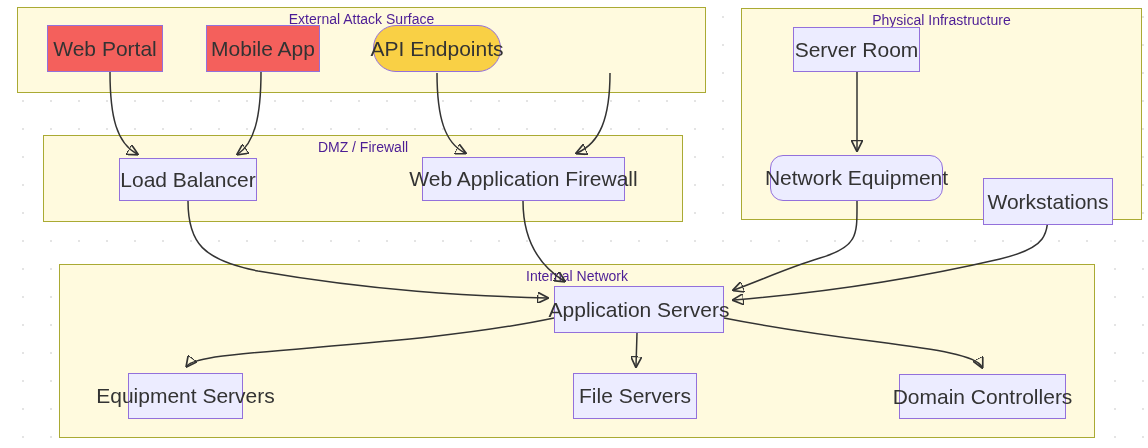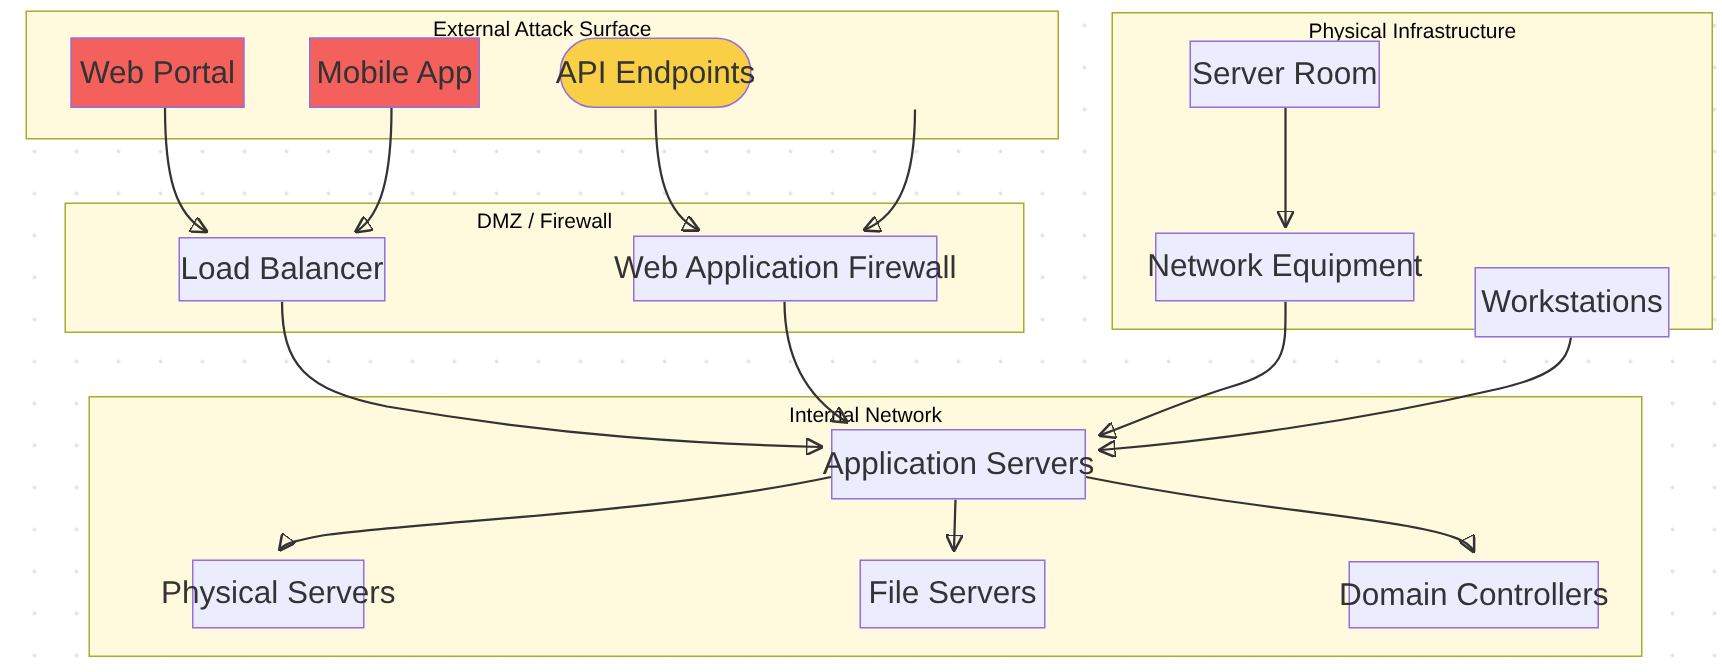--- a/index.html
+++ b/index.html
@@ -7,21 +7,21 @@
     position:relative;width:1148px;height:448px;overflow:hidden;
     font-family:"Liberation Sans","DejaVu Sans",sans-serif;color:#333;
     background-image:radial-gradient(#e4e4e4 1.1px, transparent 1.4px);
     background-size:28px 28px;background-position:9px 3px;
   }
   .group{
     position:absolute;background:#fffade;border:1px solid #aaaa33;box-sizing:border-box;
   }
   .group-title{
     position:absolute;top:3px;left:0;right:0;text-align:center;
-    font-size:14px;color:#000000;white-space:nowrap;
+    font-size:14px;color:#4c1d95;white-space:nowrap;
   }
   #g-external{left:17px;top:7px;width:689px;height:86px;}
   #g-physical{left:741px;top:8px;width:401px;height:212px;}
   #g-dmz{left:43px;top:135px;width:640px;height:87px;}
   #g-internal{left:59px;top:264px;width:1036px;height:174px;}
 
   .node{
     position:absolute;box-sizing:border-box;border:1px solid #9370DB;
     display:flex;align-items:center;justify-content:center;
     font-size:21px;color:#333;text-align:center;white-space:nowrap;
@@ -30,21 +30,21 @@
   .red{background:#F4605C;}
   .yellow{background:#F9D045;}
 
   #n-web-portal{left:47px;top:25px;width:116px;height:47px;}
   #n-mobile-app{left:206px;top:25px;width:114px;height:47px;}
   #n-api-endpoints{left:373px;top:25px;width:128px;height:47px;border-radius:23px;}
   #n-physical-kiosk{left:543px;top:25px;width:133px;height:48px;}
   #n-server-room{left:793px;top:27px;width:127px;height:45px;}
   #n-load-balancer{left:119px;top:158px;width:138px;height:43px;}
   #n-waf{left:422px;top:157px;width:203px;height:44px;}
-  #n-network-equipment{left:770px;top:155px;width:173px;height:46px;}
+  #n-network-equipment{left:770px;top:155px;width:173px;height:46px;border-radius:13px;}
   #n-workstations{left:983px;top:155px;width:130px;height:47px;margin-top:23px;}
   #n-app-servers{left:554px;top:286px;width:170px;height:47px;}
   #n-database-servers{left:128px;top:373px;width:115px;height:46px;}
   #n-file-servers{left:573px;top:373px;width:124px;height:46px;}
   #n-domain-controllers{left:899px;top:374px;width:167px;height:45px;}
 
   svg.edges{position:absolute;left:0;top:0;pointer-events:none;}
   svg.edges path{fill:none;stroke:#333333;stroke-width:1.5px;}
 </style>
 </head>
@@ -106,21 +106,21 @@
   <div class="node lavender" id="n-network-equipment">
     <span>Network Equipment</span>
   </div>
   <div class="node lavender" id="n-workstations">
     <span>Workstations</span>
   </div>
   <div class="node lavender" id="n-app-servers">
     <span>Application Servers</span>
   </div>
   <div class="node lavender" id="n-database-servers">
-    <span>Physical Servers</span>
+    <span>Equipment Servers</span>
   </div>
   <div class="node lavender" id="n-file-servers">
     <span>File Servers</span>
   </div>
   <div class="node lavender" id="n-domain-controllers">
     <span>Domain Controllers</span>
   </div>
 
 </div>
 

